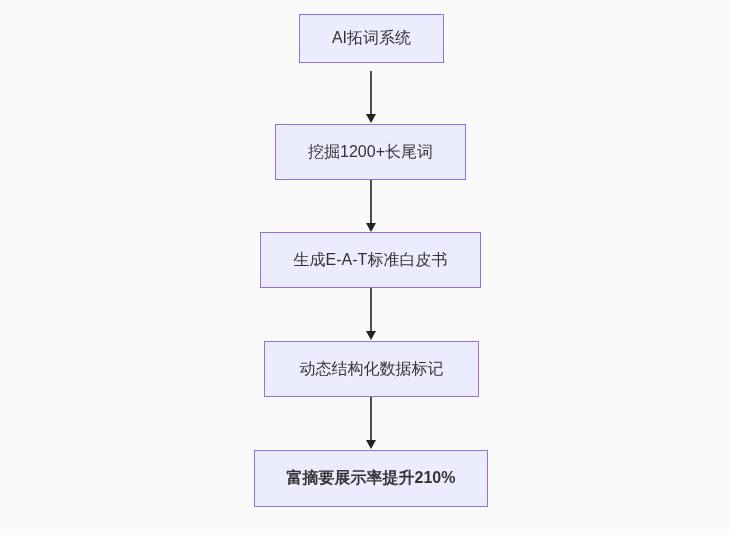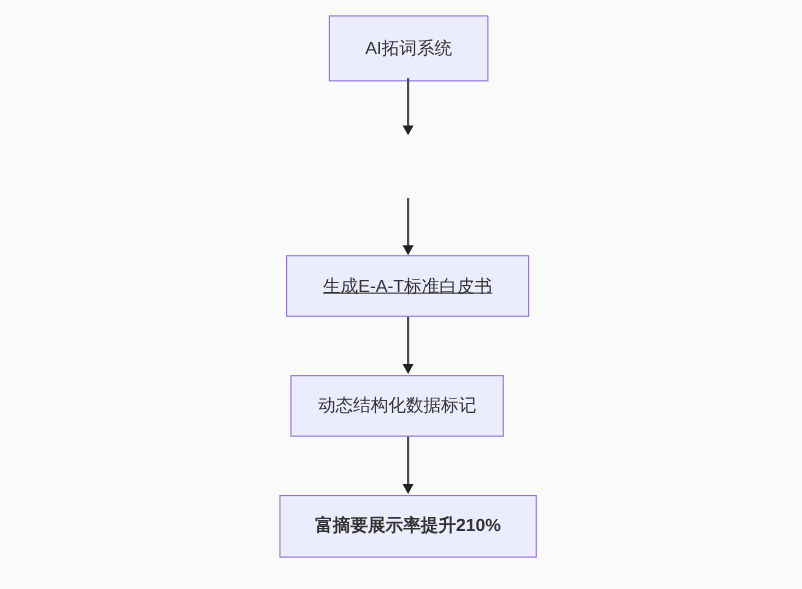--- a/index.html
+++ b/index.html
@@ -22,24 +22,24 @@
     background: #ECECFF;
     border: 1px solid #9370DB;
     color: #333333;
     font-size: 16px;
     display: flex;
     align-items: center;
     justify-content: center;
     text-align: center;
     white-space: nowrap;
   }
-  .node-1 { left: 299px; top: 14px;  width: 145px; height: 60px; }
+  .node-1 { left: 299px; top: 14px;  width: 145px; height: 49px; }
   .node-2 { left: 275px; top: 124px; width: 191px; height: 56px; }
-  .node-3 { left: 260px; top: 232px; width: 221px; height: 56px; text-decoration: underline; }
-  .node-4 { left: 264px; top: 341px; width: 194px; height: 56px; }
+  .node-3 { left: 260px; top: 232px; width: 221px; height: 56px; }
+  .node-4 { left: 264px; top: 341px; width: 215px; height: 56px; }
   .node-5 { left: 254px; top: 450px; width: 234px; height: 57px; font-weight: bold; }
 
   .arrow {
     position: absolute;
     left: 370px;
     width: 2px;
   }
   .arrow .line {
     position: absolute;
     left: 0;
@@ -70,20 +70,23 @@
 
   <div class="flow-node node-1">
     <span>AI拓词系统</span>
   </div>
 
   <div class="arrow arrow-1">
     <span class="line"></span>
     <span class="head"></span>
   </div>
 
+  <div class="flow-node node-2">
+    <span>挖掘1200+长尾词</span>
+  </div>
 
   <div class="arrow arrow-2">
     <span class="line"></span>
     <span class="head"></span>
   </div>
 
   <div class="flow-node node-3">
     <span>生成E-A-T标准白皮书</span>
   </div>
 

